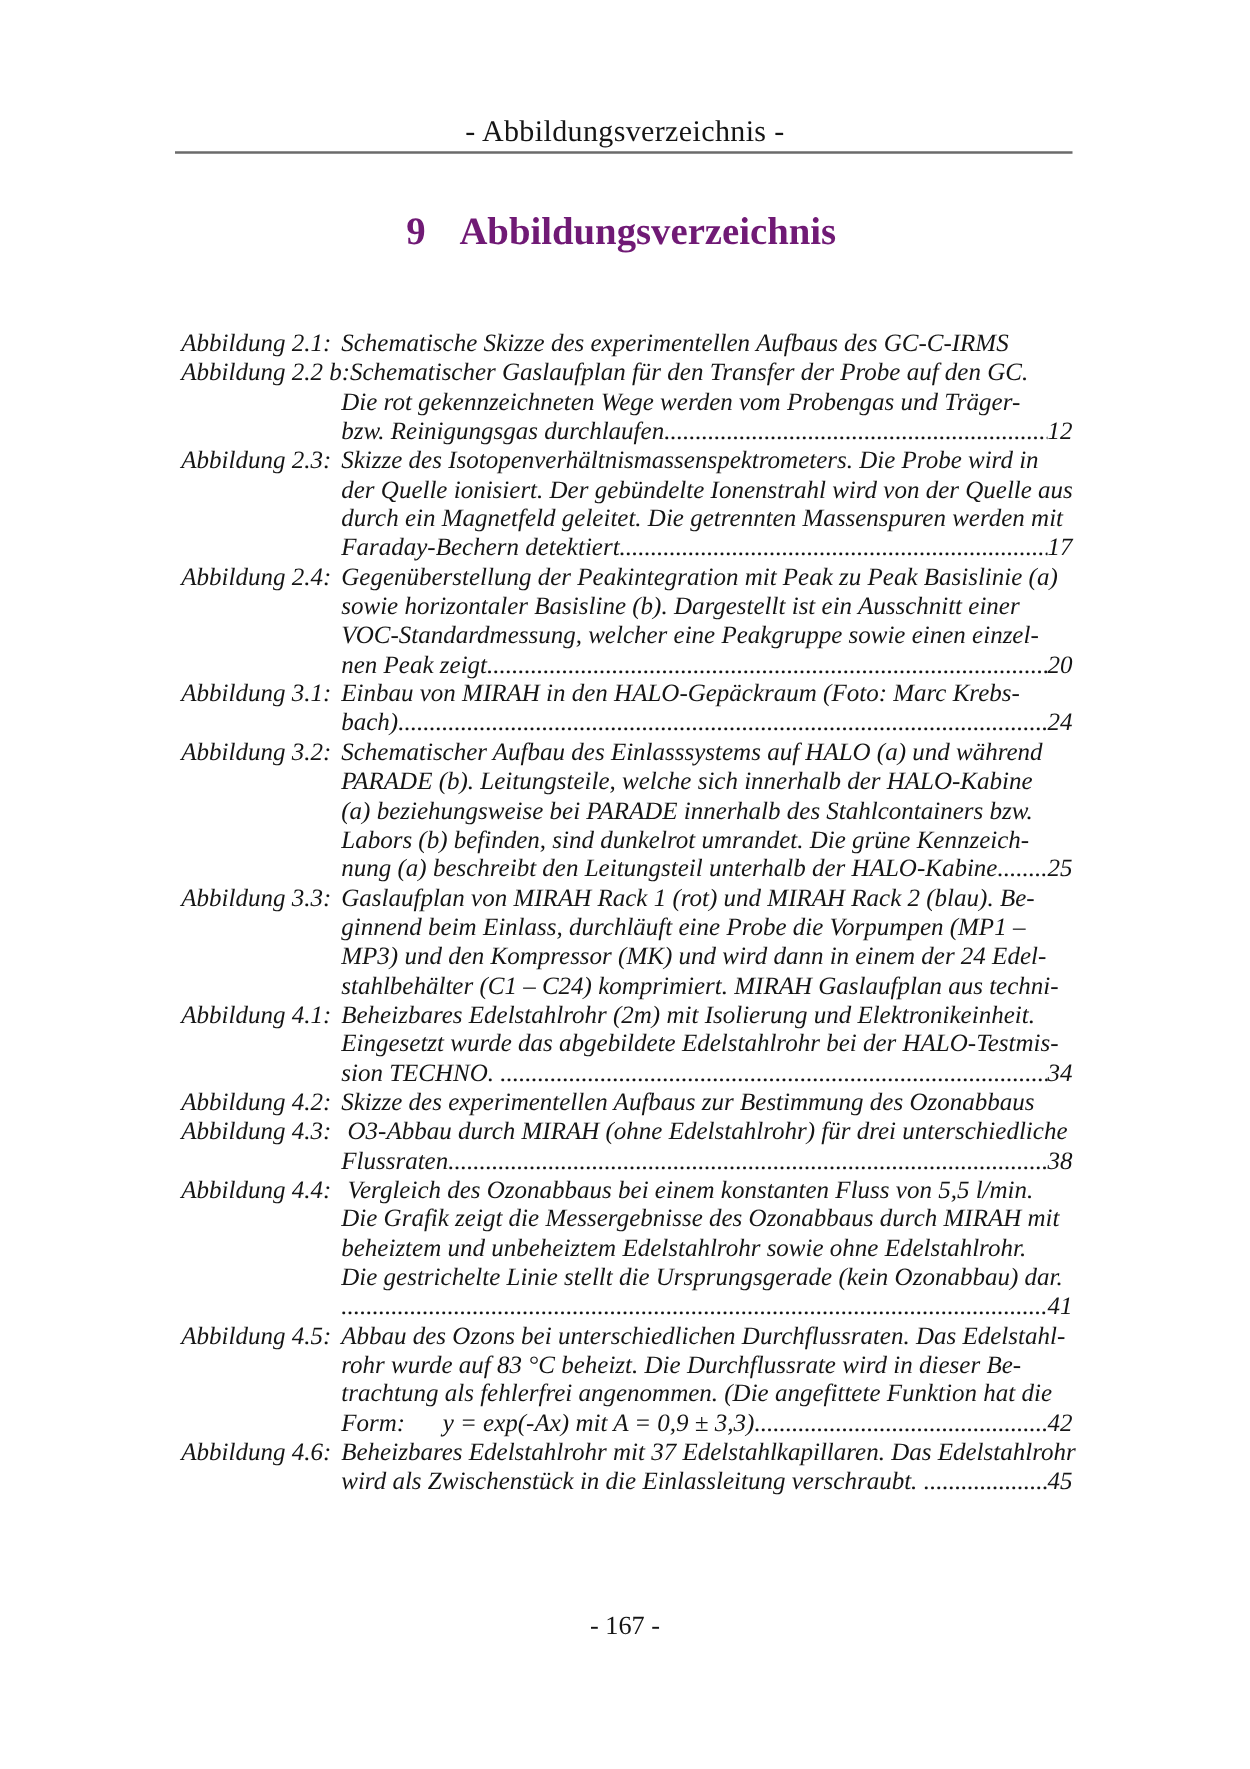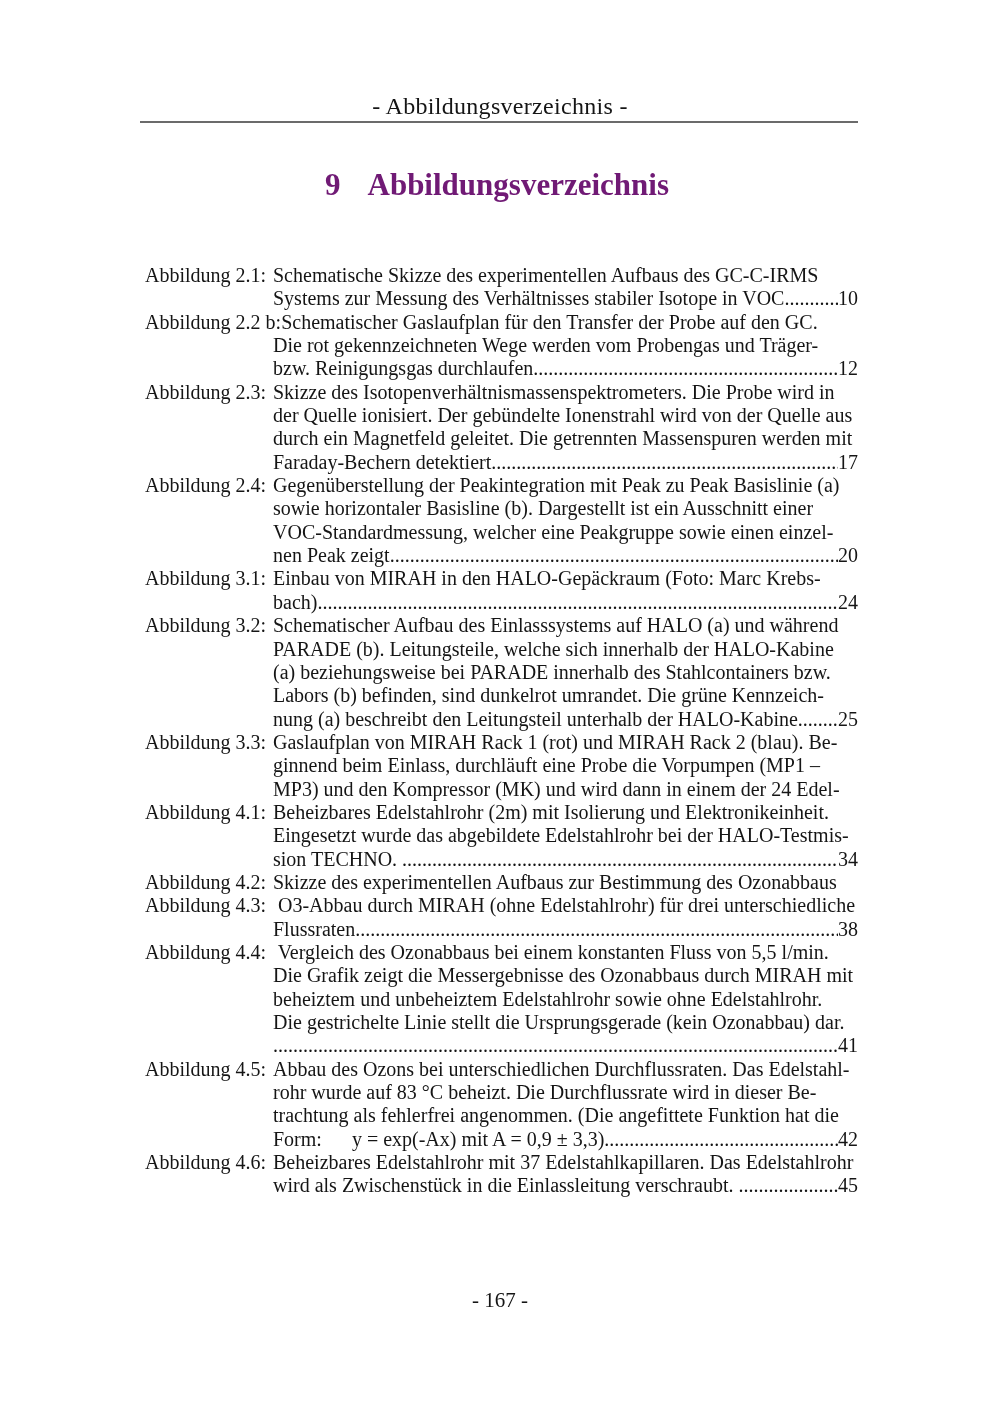--- a/index.html
+++ b/index.html
@@ -48,20 +48,21 @@
     left: 145px;
     width: 713px;
     font-size: 20px;
   }
   .entry { margin: 0; }
   .line {
     display: flex;
     align-items: flex-start;
     line-height: 23.35px;
     white-space: pre;
+    font-style: italic;
   }
   .line.cont { padding-left: 128px; }
   .label {
     flex: 0 0 auto;
     min-width: 128px;
   }
   .text { flex: 0 0 auto; }
   .dots {
     flex: 1 1 auto;
     min-width: 0;
@@ -90,21 +91,20 @@
   <div class="running-header">
     <span>-  Abbildungsverzeichnis  -</span>
   </div>
   <div class="header-rule"></div>
 
   <h1 class="chapter-title"><span class="chapter-number">9</span><span class="chapter-title-text">Abbildungsverzeichnis</span></h1>
 
   <div class="figure-list" id="figure-list">
       <div class="entry">
         <div class="line first"><span class="label">Abbildung 2.1:</span><span class="text">Schematische Skizze des experimentellen Aufbaus des GC-C-IRMS</span></div>
-        <div class="line cont last"><span class="text">Systems zur Messung des Verhältnisses stabiler Isotope in VOC</span><span class="dots"></span><span class="pagenum">10</span></div>
       </div>
       <div class="entry">
         <div class="line first"><span class="label">Abbildung 2.2 b:</span><span class="text">Schematischer Gaslaufplan für den Transfer der Probe auf den GC.</span></div>
         <div class="line cont"><span class="text">Die rot gekennzeichneten Wege werden vom Probengas und Träger-</span></div>
         <div class="line cont last"><span class="text">bzw. Reinigungsgas durchlaufen</span><span class="dots"></span><span class="pagenum">12</span></div>
       </div>
       <div class="entry">
         <div class="line first"><span class="label">Abbildung 2.3:</span><span class="text">Skizze des Isotopenverhältnismassenspektrometers. Die Probe wird in</span></div>
         <div class="line cont"><span class="text">der Quelle ionisiert. Der gebündelte Ionenstrahl wird von der Quelle aus</span></div>
         <div class="line cont"><span class="text">durch ein Magnetfeld geleitet. Die getrennten Massenspuren werden mit</span></div>
@@ -124,20 +124,21 @@
         <div class="line first"><span class="label">Abbildung 3.2:</span><span class="text">Schematischer Aufbau des Einlasssystems auf HALO (a) und während</span></div>
         <div class="line cont"><span class="text">PARADE (b). Leitungsteile, welche sich innerhalb der HALO-Kabine</span></div>
         <div class="line cont"><span class="text">(a) beziehungsweise bei PARADE innerhalb des Stahlcontainers bzw.</span></div>
         <div class="line cont"><span class="text">Labors (b) befinden, sind dunkelrot umrandet. Die grüne Kennzeich-</span></div>
         <div class="line cont last"><span class="text">nung (a) beschreibt den Leitungsteil unterhalb der HALO-Kabine</span><span class="dots"></span><span class="pagenum">25</span></div>
       </div>
       <div class="entry">
         <div class="line first"><span class="label">Abbildung 3.3:</span><span class="text">Gaslaufplan von MIRAH Rack 1 (rot) und MIRAH Rack 2 (blau). Be-</span></div>
         <div class="line cont"><span class="text">ginnend beim Einlass, durchläuft eine Probe die Vorpumpen (MP1 –</span></div>
         <div class="line cont"><span class="text">MP3) und den Kompressor (MK) und wird dann in einem der 24 Edel-</span></div>
+        <div class="line cont"><span class="text">stahlbehälter (C1 – C24) komprimiert. MIRAH Gaslaufplan aus techni-</span></div>
       </div>
       <div class="entry">
         <div class="line first"><span class="label">Abbildung 4.1:</span><span class="text">Beheizbares Edelstahlrohr (2m) mit Isolierung und Elektronikeinheit.</span></div>
         <div class="line cont"><span class="text">Eingesetzt wurde das abgebildete Edelstahlrohr bei der HALO-Testmis-</span></div>
         <div class="line cont last"><span class="text">sion TECHNO. </span><span class="dots"></span><span class="pagenum">34</span></div>
       </div>
       <div class="entry">
         <div class="line first"><span class="label">Abbildung 4.2:</span><span class="text">Skizze des experimentellen Aufbaus zur Bestimmung des Ozonabbaus</span></div>
       </div>
       <div class="entry">

